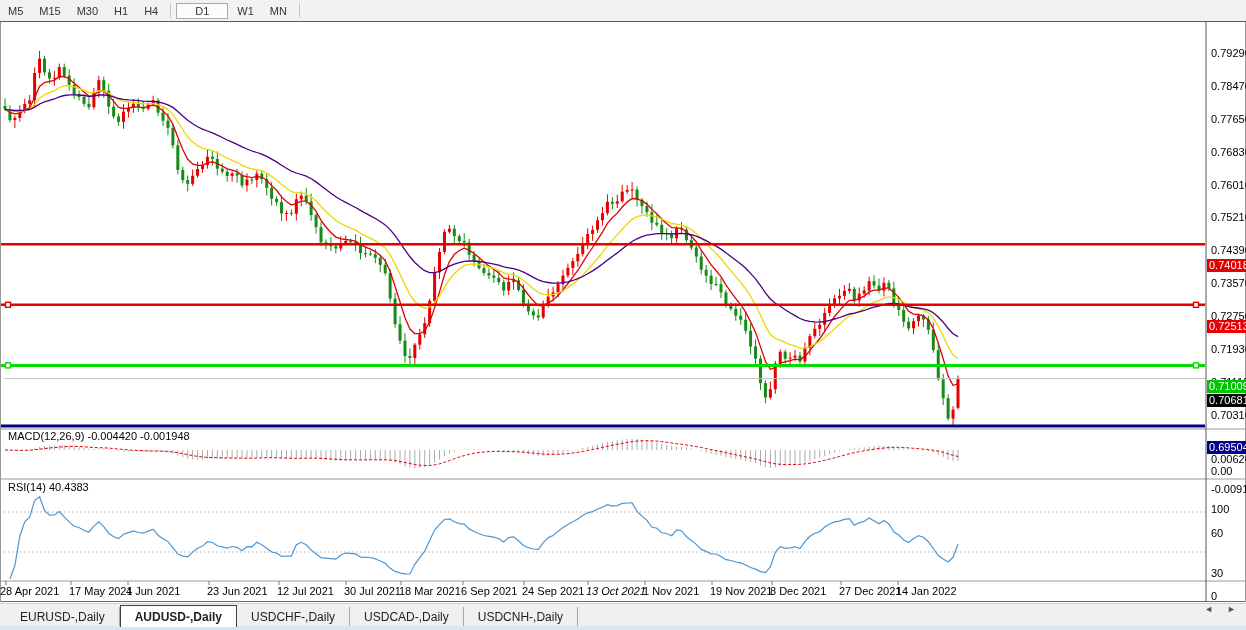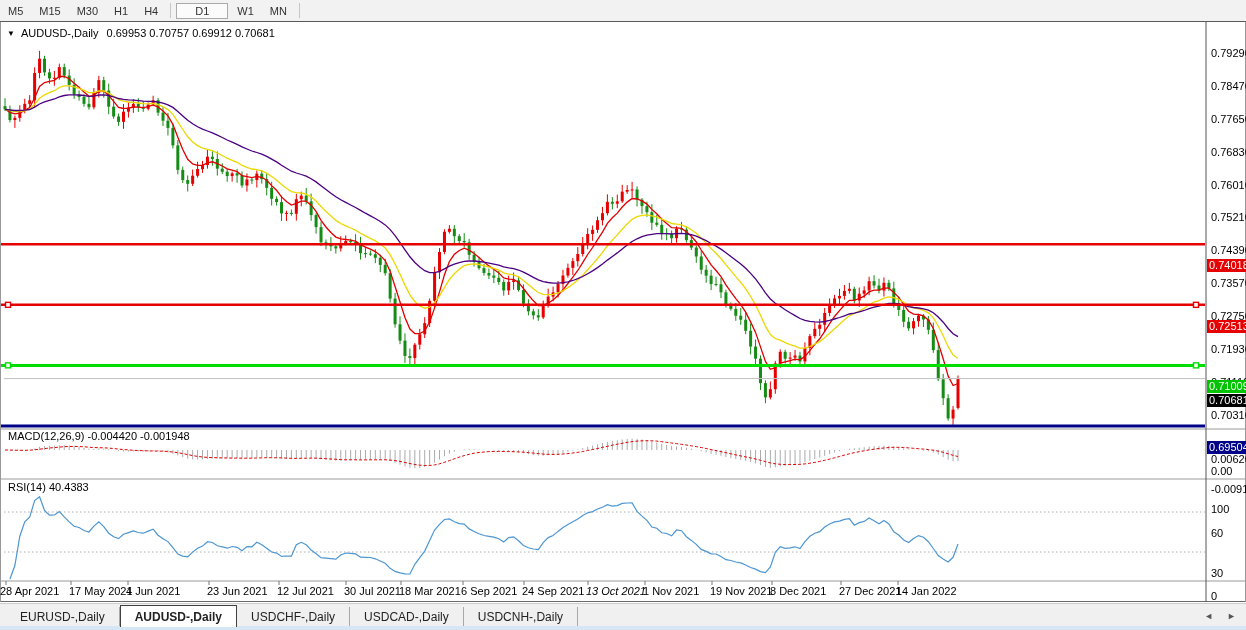--- a/index.html
+++ b/index.html
@@ -30,21 +30,21 @@
   #chart-title .tri{font-size:8px;vertical-align:1px;margin-right:6px;color:#000;}
   #chart-title .vals{margin-left:8px;}
   .ind-label{position:absolute;left:8px;font-size:11px;color:#000;white-space:nowrap;z-index:5;}
   
   .axis-label{position:absolute;left:1211px;font-size:11px;color:#000;line-height:13px;z-index:4;}
   .axis-label.tag{left:1207px;width:37px;color:#fff;padding:0 0 0 2px;z-index:6;}
   .date-label{position:absolute;font-size:11px;color:#000;top:563px;white-space:nowrap;z-index:4;}
   
   #tabbar{
     position:absolute;left:0;top:603px;width:1246px;height:23px;
-    background:#f0f0f0;display:flex;align-items:center;font-size:12px;color:#222;
+    background:#f0f0f0;display:flex;align-items:flex-start;font-size:12px;color:#222;
     border-top:1px solid #cfcfcf;
   }
   .tab{
     padding:3px 14px 0 14px;min-width:80px;text-align:center;cursor:default;
     border-right:1px solid #a8a8a8;margin-top:3px;height:20px;box-sizing:border-box;
   }
   .tab:first-child{margin-left:6px;}
   .tab.active{
     background:#ffffff;border:1px solid #404040;border-bottom:none;font-weight:bold;
     margin-top:1px;padding-top:4px;height:22px;z-index:2;
@@ -701,23 +701,20 @@
       <line x1="463" y1="559" x2="463" y2="563" stroke="#777" stroke-width="1"></line>
       <line x1="524" y1="559" x2="524" y2="563" stroke="#777" stroke-width="1"></line>
       <line x1="588" y1="559" x2="588" y2="563" stroke="#777" stroke-width="1"></line>
       <line x1="645" y1="559" x2="645" y2="563" stroke="#777" stroke-width="1"></line>
       <line x1="712" y1="559" x2="712" y2="563" stroke="#777" stroke-width="1"></line>
       <line x1="772" y1="559" x2="772" y2="563" stroke="#777" stroke-width="1"></line>
       <line x1="841" y1="559" x2="841" y2="563" stroke="#777" stroke-width="1"></line>
       <line x1="898" y1="559" x2="898" y2="563" stroke="#777" stroke-width="1"></line>
     </svg>
 
-  <div id="chart-title">
-    <span class="tri">▼</span><span>AUDUSD-,Daily</span><span class="vals">0.69953 0.70757 0.69912 0.70681</span>
-  </div>
 
   <div class="ind-label" style="top:408px;">
     <span>MACD(12,26,9)</span>&nbsp;<span>-0.004420 -0.001948</span>
   </div>
   <div class="ind-label" style="top:459px;">
     <span>RSI(14)</span>&nbsp;<span>40.4383</span>
   </div>
 
   <div id="labels-layer">
       <div class="axis-label" style="top: 25px;">0.79290</div>

